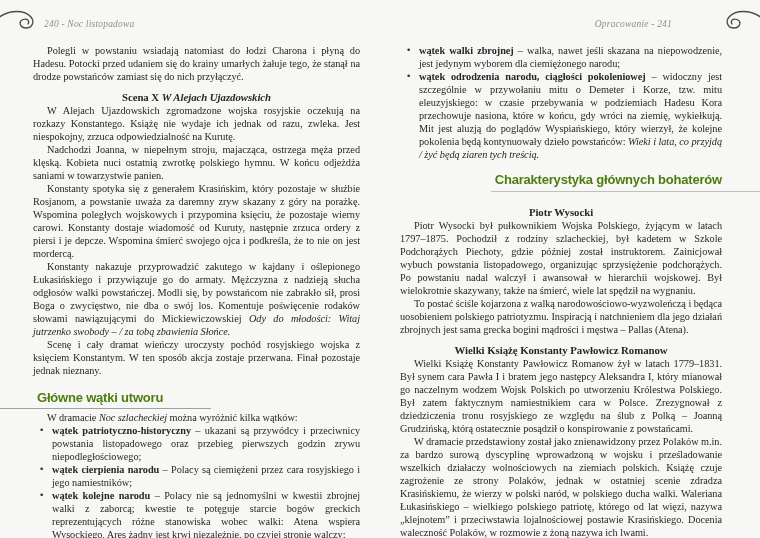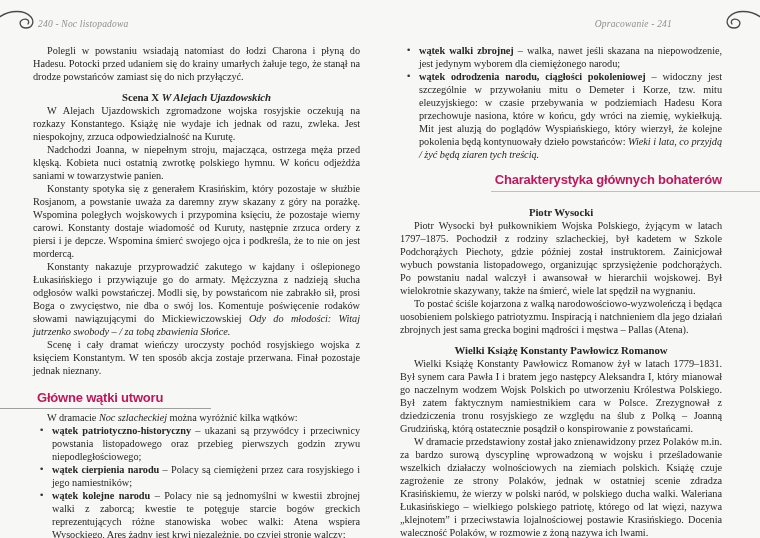--- a/index.html
+++ b/index.html
@@ -5,21 +5,21 @@
   html,body{margin:0;padding:0;}
   .spread{
     width:760px;height:538px;position:relative;overflow:hidden;
     background:#f7f7f5;
     font-family:"Liberation Serif", serif;color:#272727;
   }
   .page-header{
     position:absolute;top:19px;font-style:italic;font-size:9.5px;
     color:#8f8f8f;letter-spacing:.2px;white-space:nowrap;
   }
-  .page-header.left{left:38px;}
+  .page-header.left{left:44px;}
   .page-header.right{right:88px;}
   .flourish{position:absolute;top:9px;}
   .flourish.left{left:-2px;}
   .flourish.right{right:-2px;}
   .col{
     position:absolute;top:44px;text-align:justify;
     font-size:10.3px;line-height:13px;letter-spacing:-0.05px;
   }
   .col.left{left:33px;width:327px;}
   .col.right{left:400px;width:322px;}
@@ -27,21 +27,21 @@
   .h3{font-weight:bold;font-size:10.8px;margin:8px 0 0 0;text-indent:0;text-align:center;}
   .bullet{position:relative;padding-left:19px;margin:0;}
   .bullet .marker{
     position:absolute;left:6px;top:0;font-size:9px;color:#333;
     font-family:"DejaVu Sans",sans-serif;
   }
   .b{font-weight:bold;}
   .i{font-style:italic;}
   .section-heading{
     font-family:"Liberation Sans", sans-serif;font-weight:700;
-    font-size:13px;color:#be185d;letter-spacing:-0.2px;white-space:nowrap;
+    font-size:13px;color:#4d7c0f;letter-spacing:-0.2px;white-space:nowrap;
     text-align:left;text-indent:0;width:fit-content;
   }
   .section-heading.left-style{
     margin:14px 0 2px -33px;
     padding:0 48px 4px 37px;
     border-bottom:1px solid #a0a0a0;
   }
   .section-heading.right-style{
     margin:12px -38px 14px auto;
     padding:0 38px 5px 4px;

